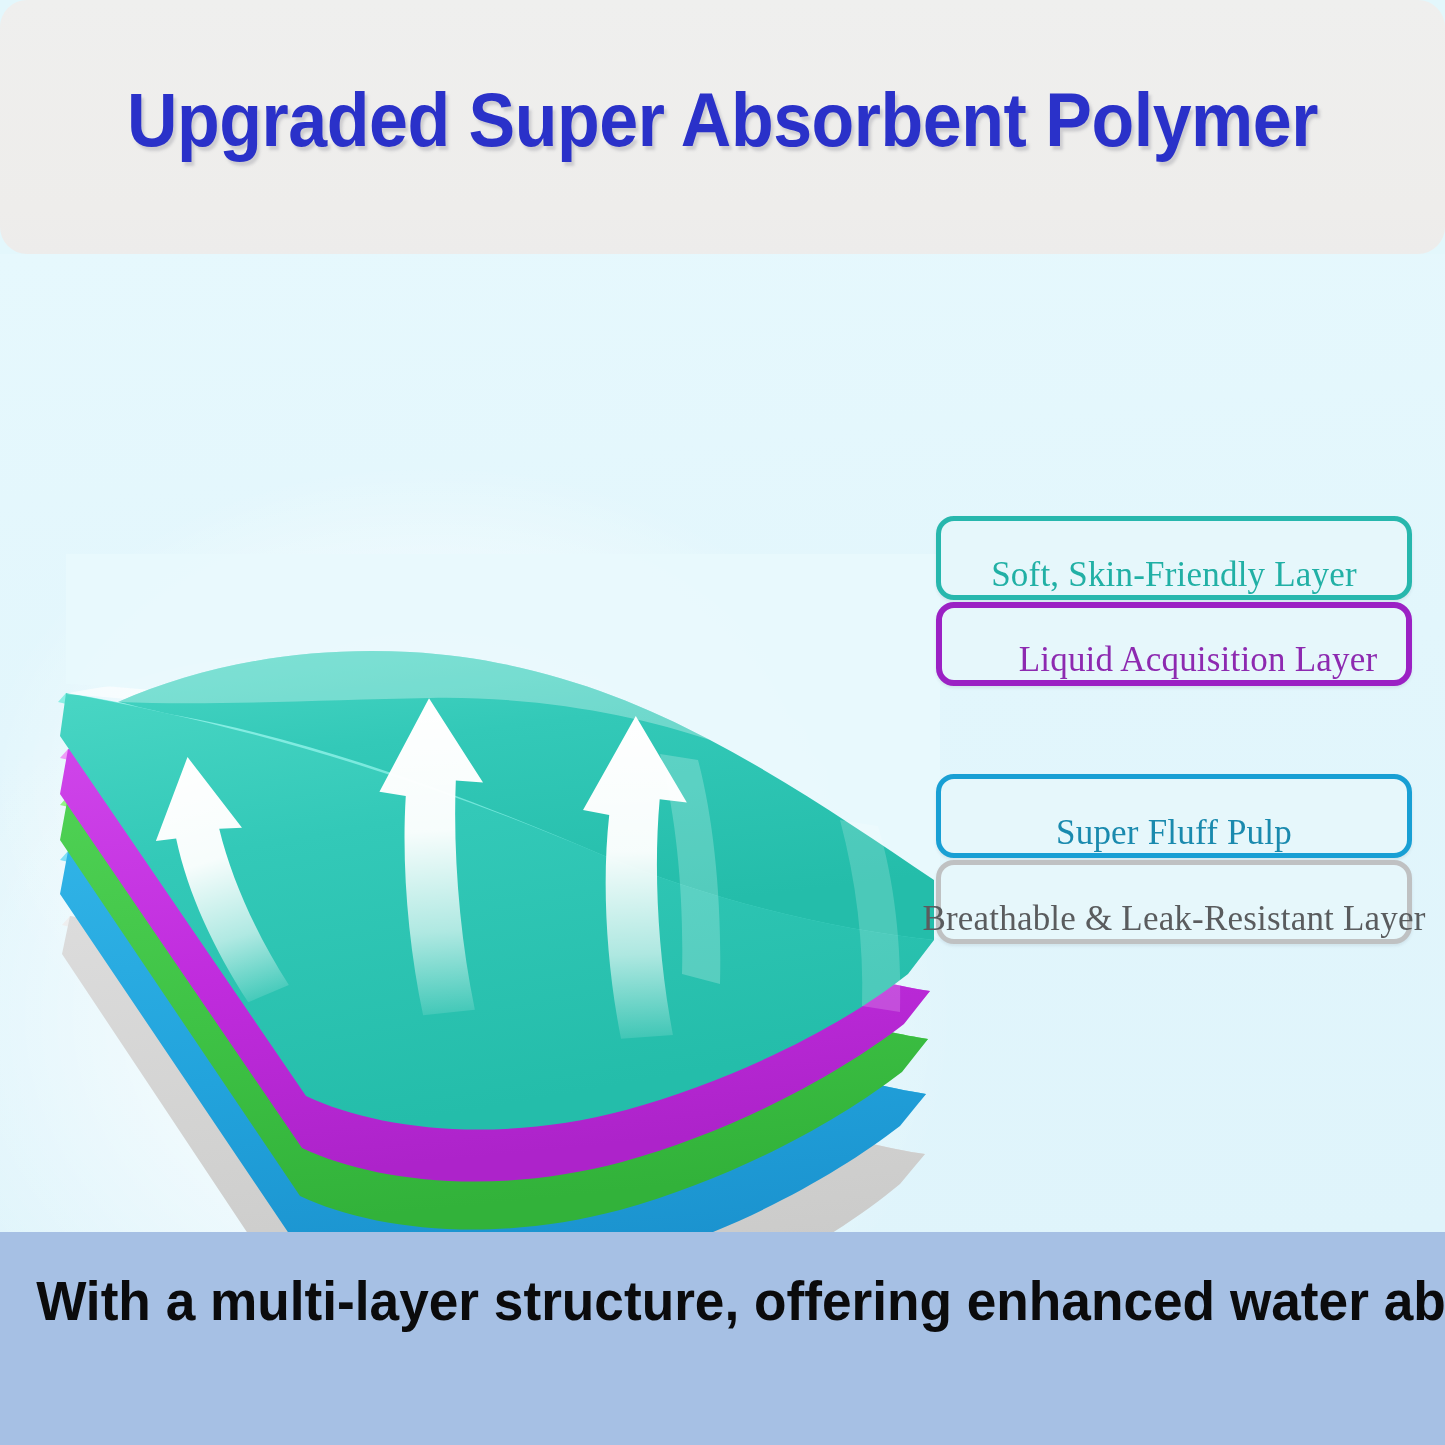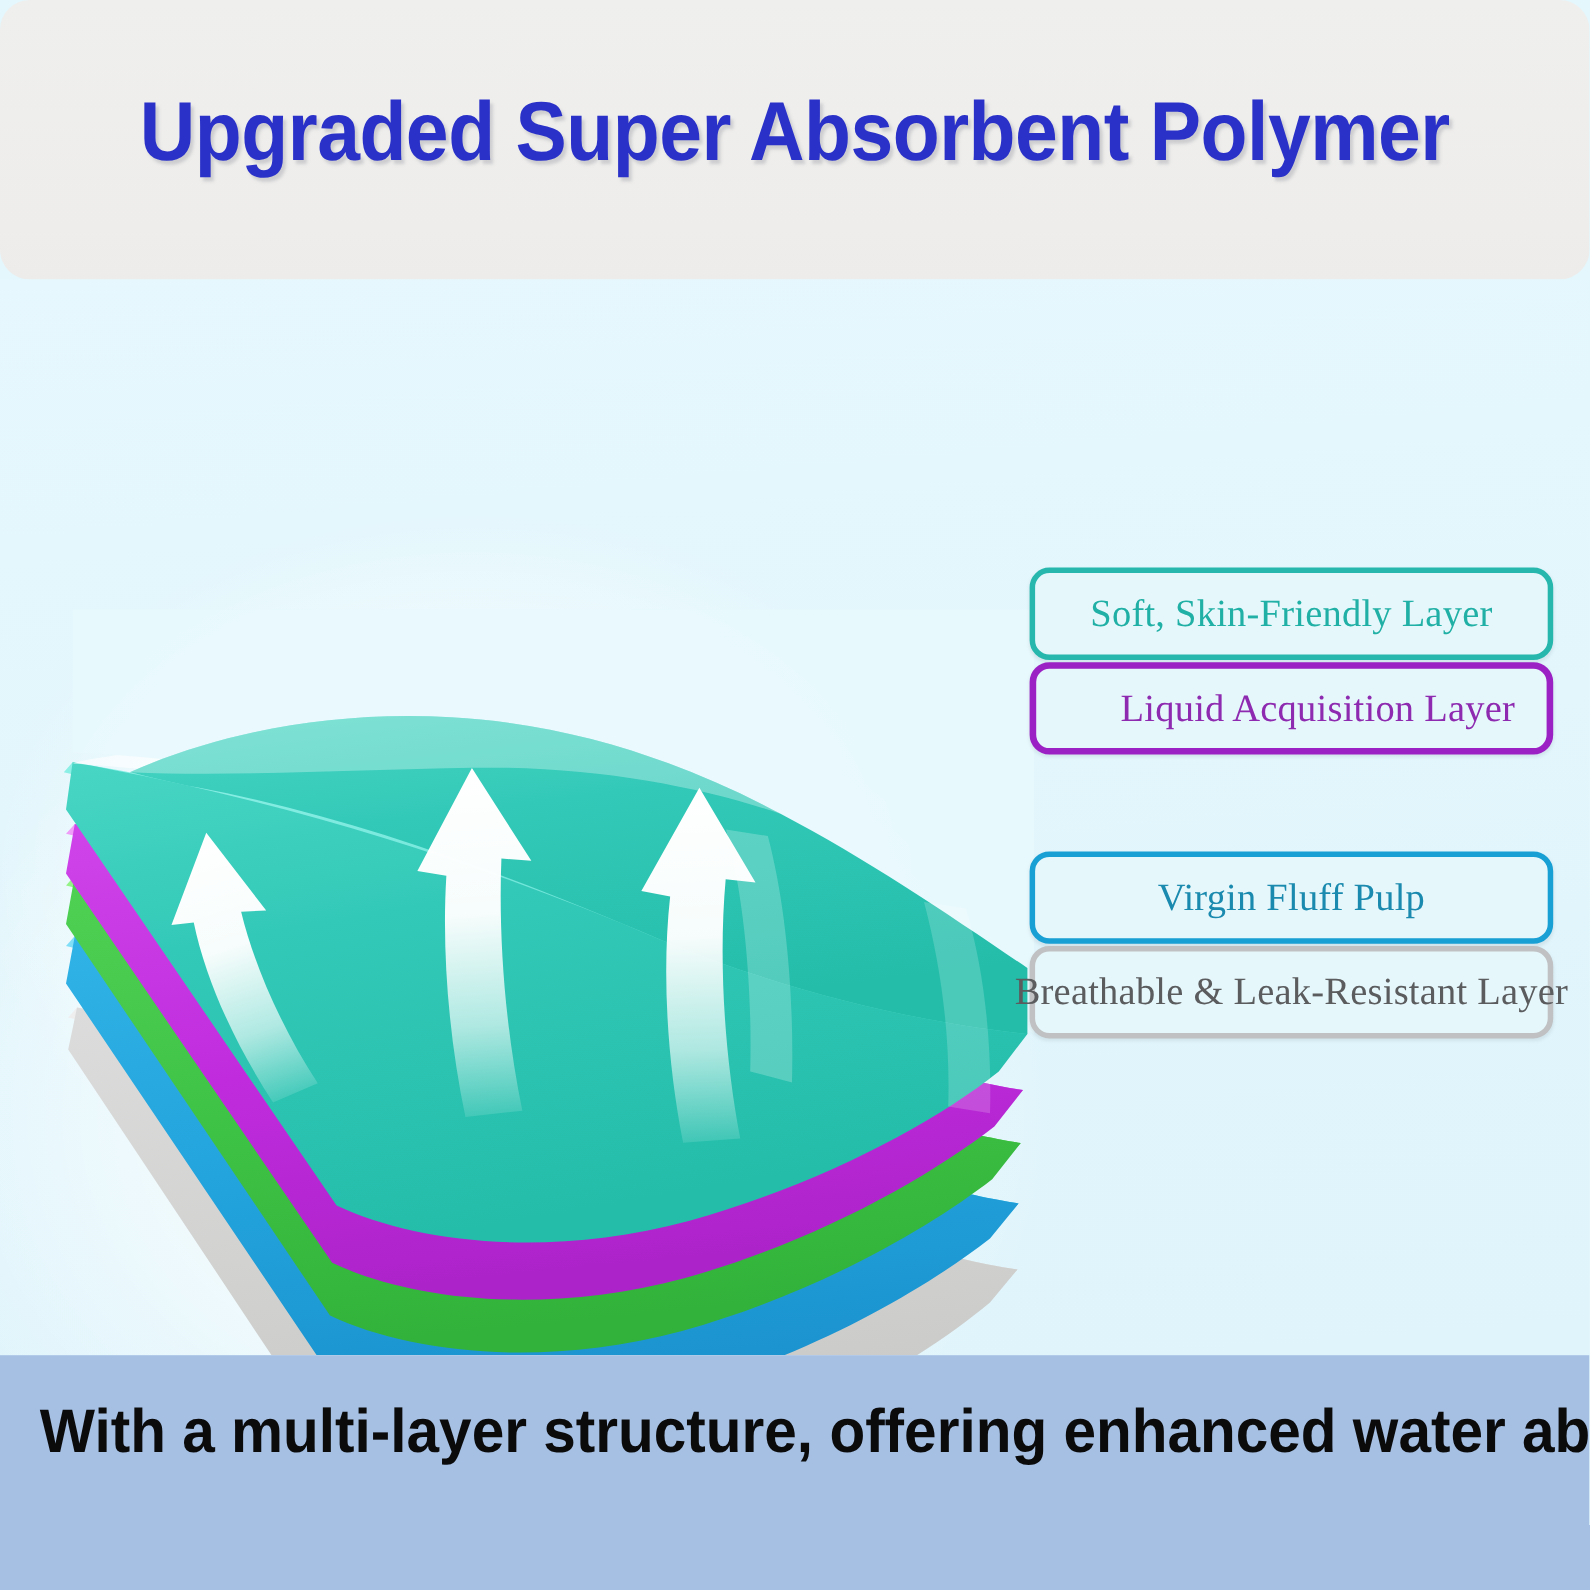--- a/index.html
+++ b/index.html
@@ -43,21 +43,21 @@
 
   
   .labels{
     position:absolute;left:936px;top:262px;width:478px;height:440px;
   }
   .lbl{
     position:absolute;left:0;width:476px;height:84px;
     box-sizing:border-box;
     border-radius:18px;
     background:#e6f7fb;
-    display:flex;align-items:center;justify-content:center;
+    display:flex;align-items:flex-end;justify-content:center;
     font-family:"Liberation Serif","DejaVu Serif",serif;
     font-size:35px;
     letter-spacing:.2px;
     white-space:nowrap;
     box-shadow:0 2px 3px rgba(90,110,120,.12);
   }
   .lbl-0{top:0px;  border:5px solid #27b7ad;color:#21b0a5;}
   .lbl-1{top:86px; border:6px solid #9b21c4;color:#8d2ab0;padding-left:48px;}
   .lbl-2{top:172px;border:6px solid #1f8f46;color:#217a44;}
   .lbl-3{top:258px;border:5px solid #189fd4;color:#1a8aae;}
@@ -372,21 +372,21 @@
     </svg>
 
     <div class="labels">
       <div class="lbl lbl-0">
         <span>Soft, Skin-Friendly Layer</span>
       </div>
       <div class="lbl lbl-1">
         <span>Liquid Acquisition Layer</span>
       </div>
       <div class="lbl lbl-3">
-        <span>Virgin Fluff Pulp</span>
+        <span>Super Fluff Pulp</span>
       </div>
       <div class="lbl lbl-4">
         <span>Breathable &amp; Leak-Resistant Layer</span>
       </div>
     </div>
 
   </div>
 
   <div class="footer">
     <div class="footer-text">With a multi-layer structure, offering enhanced water absorption</div>

